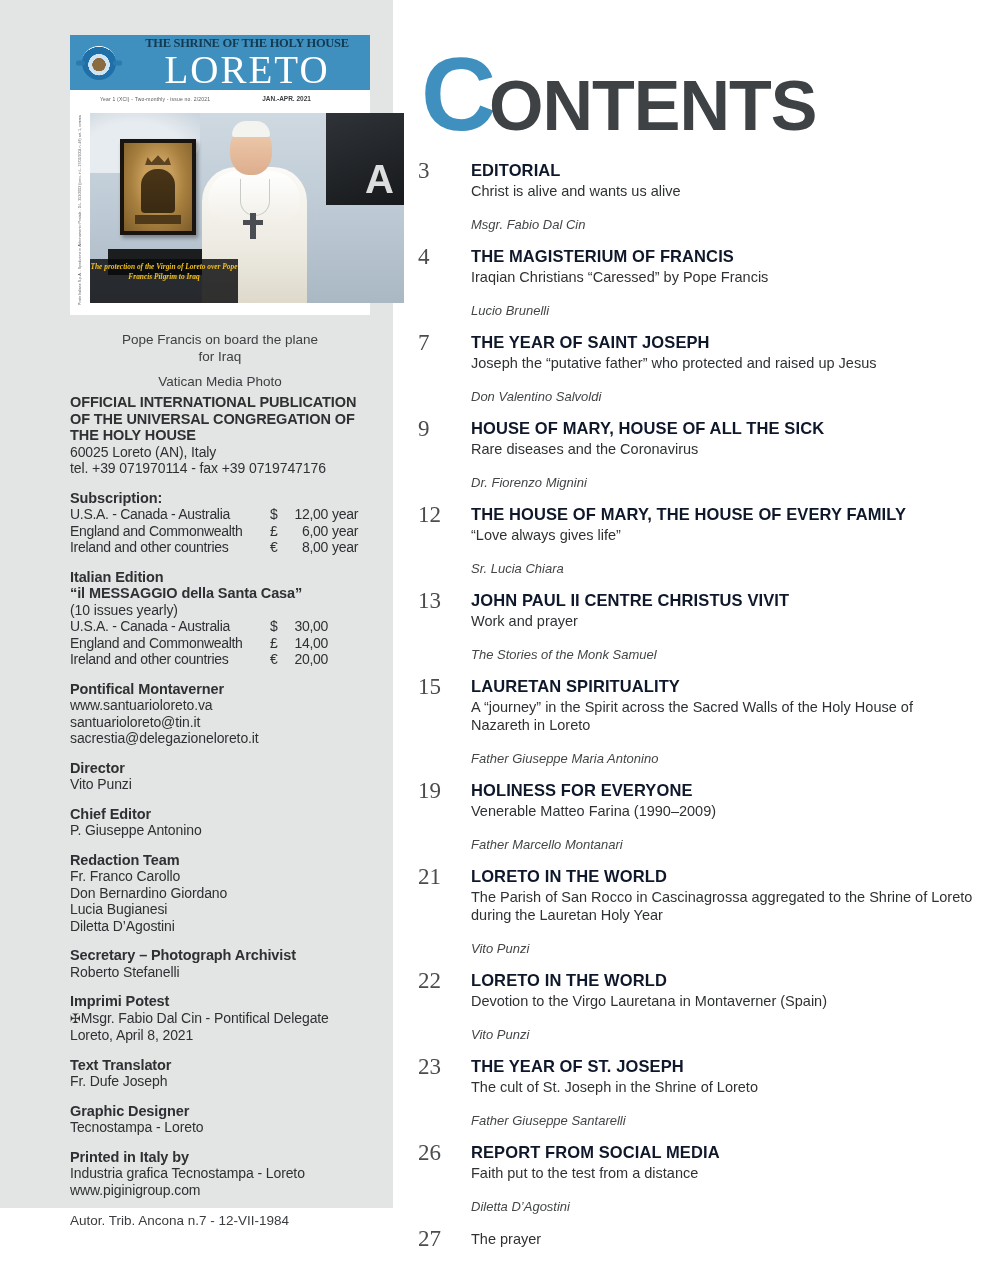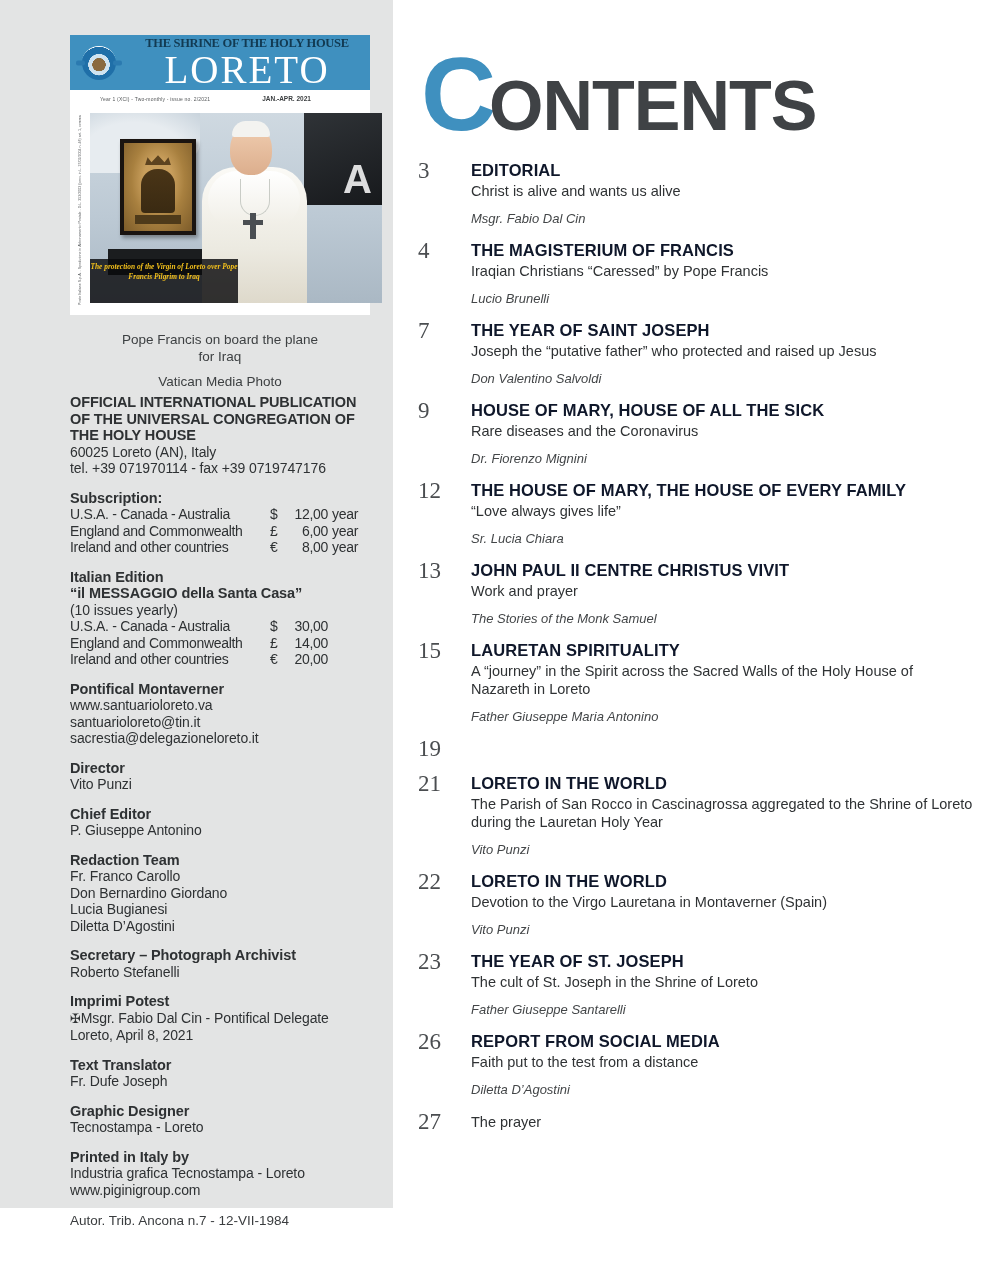--- a/index.html
+++ b/index.html
@@ -118,21 +118,21 @@
     color: #5a5d5f;
     writing-mode: vertical-rl;
     transform: rotate(180deg);
     overflow: hidden;
     white-space: nowrap;
     line-height: 9px;
   }
   .cover-photo {
     position: absolute;
     left: 20px; top: 78px;
-    width: 292px; height: 190px;
+    width: 314px; height: 190px;
     overflow: hidden;
     background:
       linear-gradient(180deg, #cfd9e1 0%, #bcc9d4 55%, #aab8c4 100%);
   }
   
   .photo-panelR {
     position: absolute; right: 0; top: 0;
     width: 78px; height: 92px;
     background: linear-gradient(160deg, #2f3337 0%, #17191c 100%);
   }
@@ -391,21 +391,21 @@
     font-size: 14.5px;
     color: #2f3234;
     line-height: 18px;
     margin-top: 2px;
   }
   .toc-author {
     font-size: 13px;
     font-style: italic;
     color: #434648;
     line-height: 17px;
-    margin-top: 10px;
+    margin-top: 16px;
   }
 </style>
 </head>
 <body>
 
 <div id="sidebar">
 
   <div class="cover">
     <div class="cover-masthead">
       <div class="cover-emblem"></div>
@@ -627,20 +627,25 @@
       <div class="toc-page">15</div>
       <div class="toc-text">
         <div class="toc-title">LAURETAN SPIRITUALITY</div>
         <div class="toc-sub">A “journey” in the Spirit across the Sacred Walls of the Holy House of Nazareth in Loreto</div>
         <div class="toc-author">Father Giuseppe Maria Antonino</div>
       </div>
     </div>
 
     <div class="toc-item">
       <div class="toc-page">19</div>
+      <div class="toc-text">
+        <div class="toc-title">HOLINESS FOR EVERYONE</div>
+        <div class="toc-sub">Venerable Matteo Farina (1990–2009)</div>
+        <div class="toc-author">Father Marcello Montanari</div>
+      </div>
     </div>
 
     <div class="toc-item">
       <div class="toc-page">21</div>
       <div class="toc-text">
         <div class="toc-title">LORETO IN THE WORLD</div>
         <div class="toc-sub">The Parish of San Rocco in Cascinagrossa aggregated to the Shrine of Loreto during the Lauretan Holy Year</div>
         <div class="toc-author">Vito Punzi</div>
       </div>
     </div>

